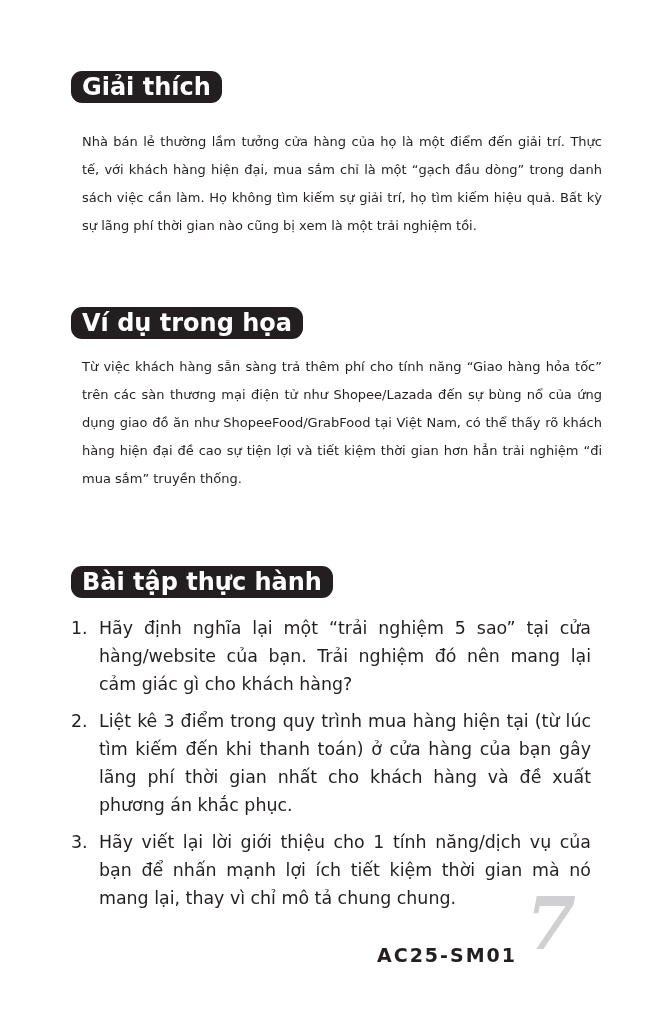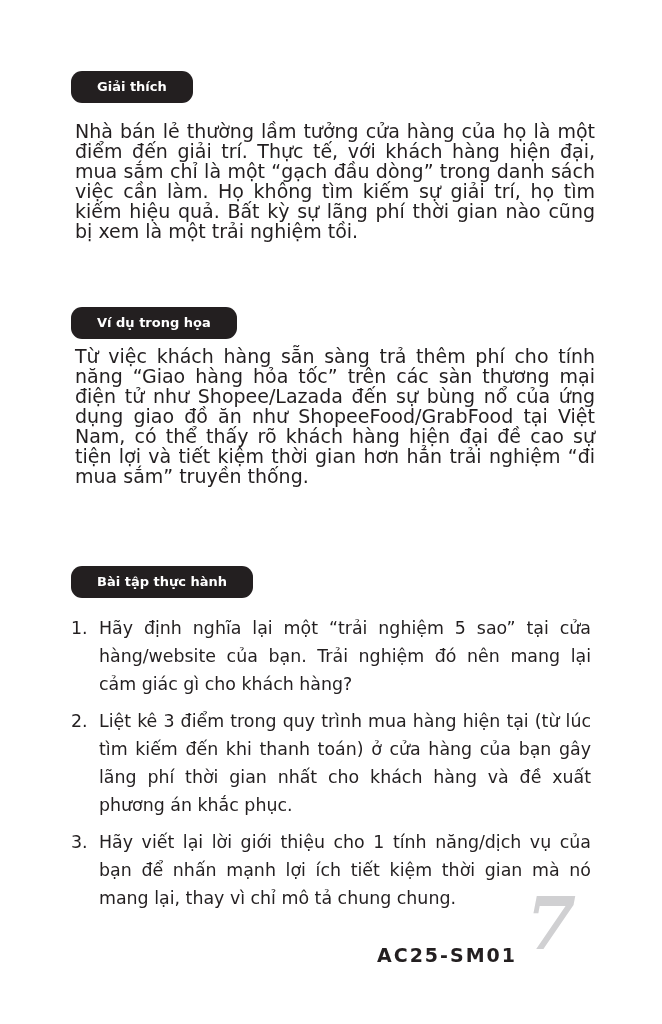--- a/index.html
+++ b/index.html
@@ -4,26 +4,26 @@
 <style>
   html, body { margin: 0; padding: 0; }
   body {
     width: 662px; height: 1024px; background: #ffffff; position: relative;
     font-family: "DejaVu Sans", "Liberation Sans", sans-serif; color: #231f20;
     overflow: hidden;
   }
   .pill {
     position: absolute; left: 71px; height: 32px; box-sizing: border-box;
     background: #231f20; color: #ffffff; border-radius: 11px;
-    font-weight: bold; font-size: 13px; line-height: 32px; padding: 0 26px;
+    font-weight: bold; font-size: 24px; line-height: 32px; padding: 0 11px;
     white-space: nowrap;
   }
   .para {
-    position: absolute; left: 71px; width: 520px; font-size: 19px; line-height: 20px;
-    text-align: justify; text-align-last: left; margin: 4px;
+    position: absolute; left: 71px; width: 520px; font-size: 13px; line-height: 28px;
+    text-align: justify; text-align-last: left; margin: 11px;
   }
   .list { position: absolute; left: 71px; width: 520px; margin: 0; padding: 0; list-style: none; }
   .list li { position: relative; padding-left: 28px; font-size: 17.4px; line-height: 28px; text-align: justify; margin-bottom: 9px; }
   .list .num { position: absolute; left: 0; top: 0; }
   .code { position: absolute; left: 377px; top: 928px; font-weight: bold; font-size: 19px; letter-spacing: 2px; margin-top: 16px; }
   .pagenum { position: absolute; left: 526px; top: 884px; font-family: "DejaVu Serif", "Liberation Serif", serif; font-weight: bold; font-style: italic; font-size: 72px; line-height: 80px; color: #d0d0d2; }
 </style>
 </head>
 <body>
 

